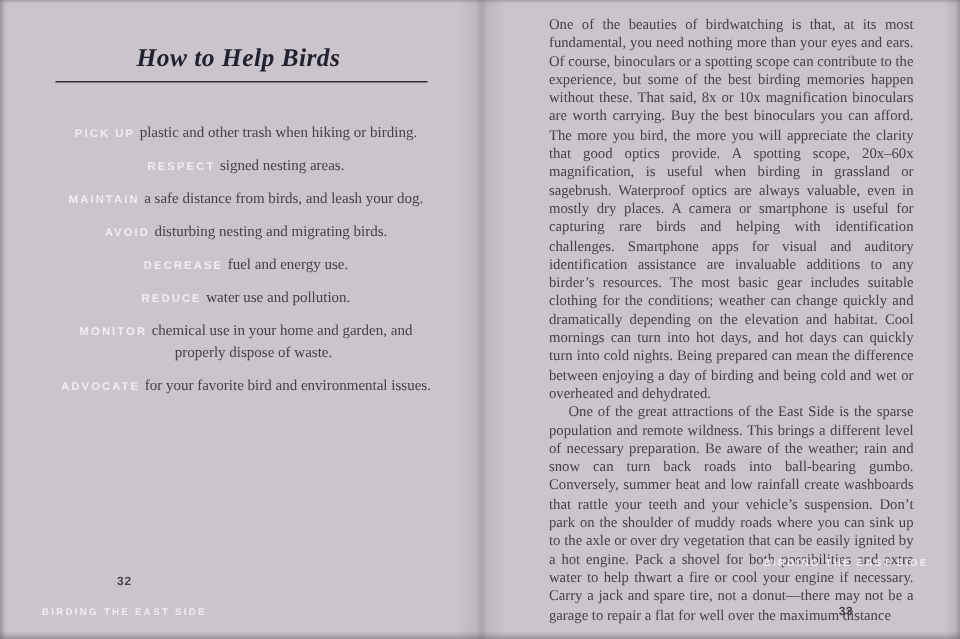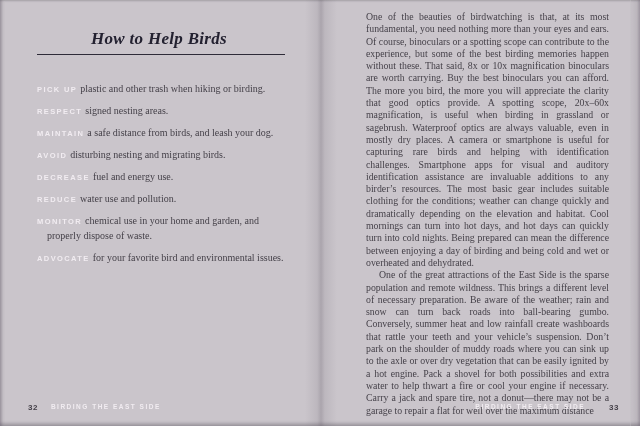--- a/index.html
+++ b/index.html
@@ -39,21 +39,21 @@
   .page-left{left:0;width:318px;}
   .page-right{left:322px;width:318px;}
 
   
   .lp-title{
     margin:30px 0 0;text-align:center;
     font:italic 700 17px/1.1 "Liberation Serif",serif;
     color:#232130;letter-spacing:.3px;
   }
   .lp-rule{margin:5px 0 0 37px;width:248px;height:1.5px;background:#2e2b38;}
-  .lp-list{margin:26px 0 4px 37px;width:254px;}
+  .lp-list{margin:26px 0 4px 37px;width:254px;text-align:center;}
   .lp-item{
     font:400 10px/15px "Liberation Serif",serif;
     color:#454149;margin:0 0 7px;
     padding-left:10px;text-indent:-10px;
   }
   .kw{
     font:700 7.5px "Liberation Sans",sans-serif;
     letter-spacing:1.4px;color:#f1ecf1;margin-right:3px;
   }
 
@@ -66,21 +66,21 @@
   .rp-body{
     margin:11px 0 0 44px;width:243px;
     text-align:justify;
     font:400 9.8px/12.3px "Liberation Serif",serif;
     color:#454149;
   }
   .rp-body p{margin:0;}
   .rp-body p + p{text-indent:13px;}
 
   
-  .footer{position:absolute;bottom:14px;display:flex;align-items:flex-start;}
+  .footer{position:absolute;bottom:14px;display:flex;align-items:center;flex-direction:column;}
   .footer-left{left:28px;gap:13px;}
   .footer-right{right:21px;gap:24px;}
   .pagenum{font:700 8px "Liberation Sans",sans-serif;color:#454149;letter-spacing:.5px;}
   .runhead{font:700 6.5px "Liberation Sans",sans-serif;letter-spacing:1.5px;color:#f1ecf1;white-space:nowrap;}
 </style>
 </head>
 <body>
 
 <div class="spread">
 

